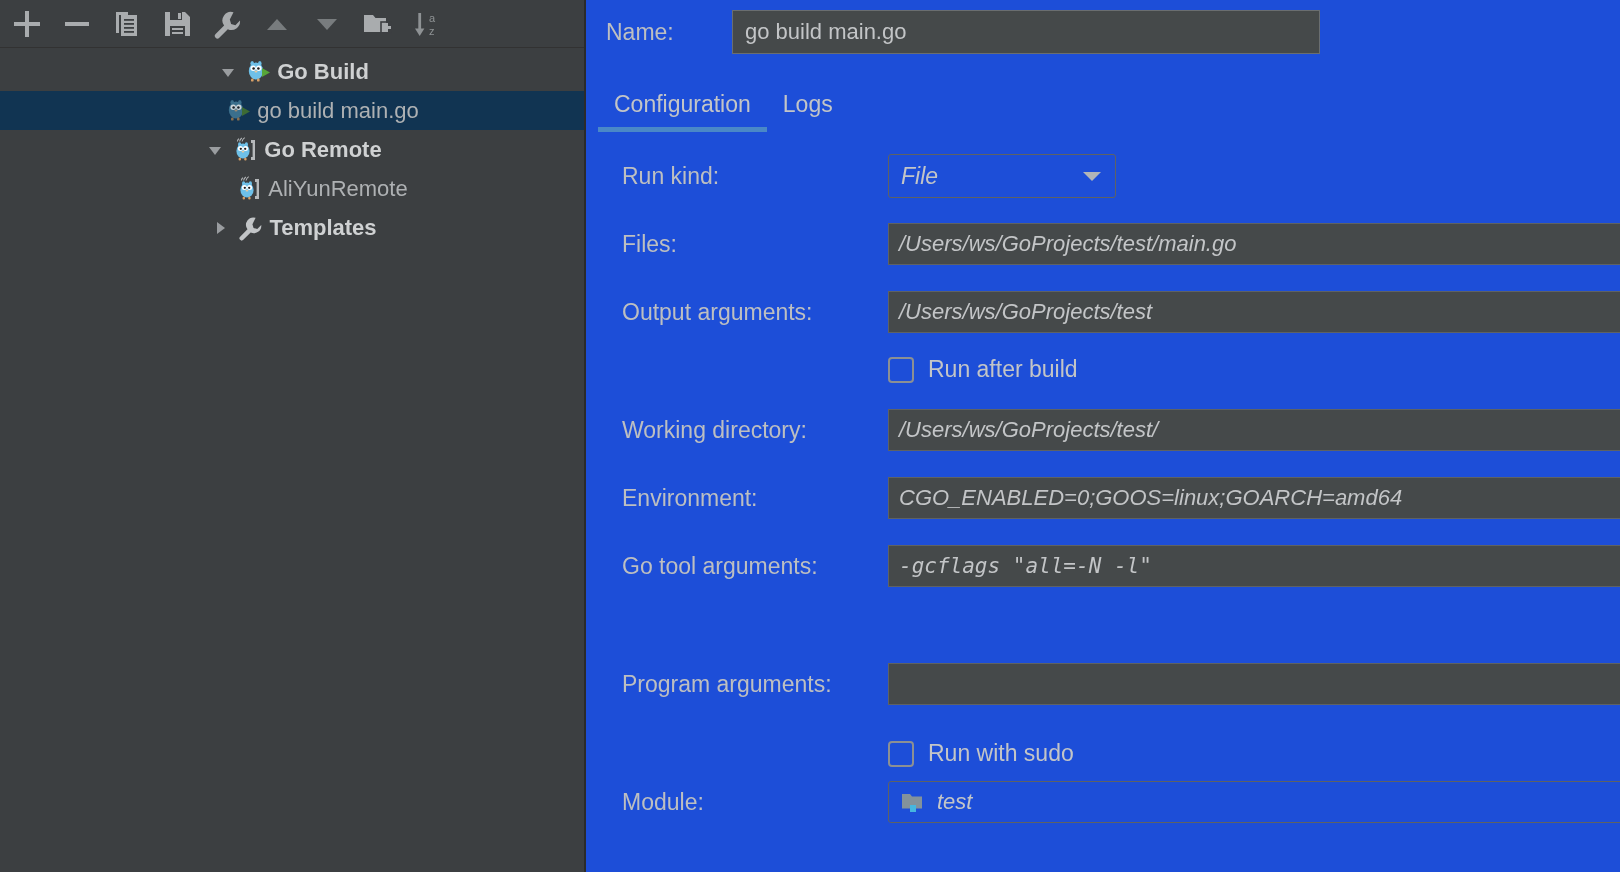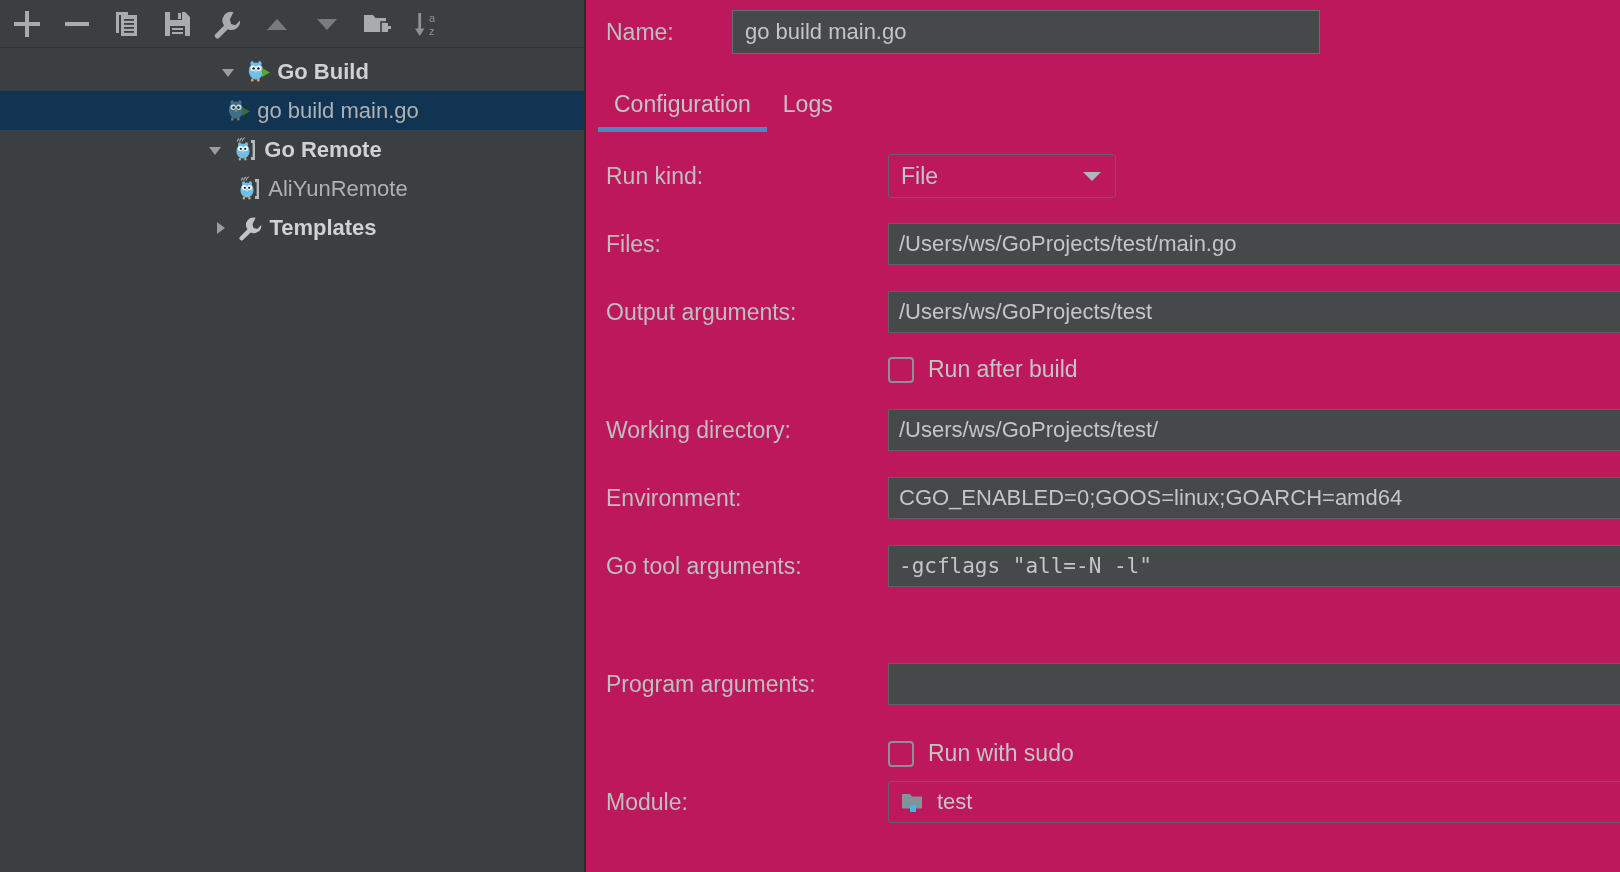--- a/index.html
+++ b/index.html
@@ -68,21 +68,21 @@
   .t-icon { width: 34px; flex: 0 0 34px; display:flex; align-items:center; justify-content:center; }
   .t-icon svg { display:block; }
   .t-label { padding-left: 2px; }
   .tree-row.child .t-label { color: #aeb1b3; font-weight: normal; }
 
   
   .right-panel {
     position: relative;
     flex: 1 1 auto;
     height: 872px;
-    background: #be185d;
+    background: #1d4ed8;
     overflow: hidden;
   }
 
   .name-row {
     position: absolute;
     top: 0; left: 0; right: 0;
     height: 64px;
     display: flex;
     align-items: center;
   }
@@ -138,29 +138,30 @@
   }
   .row {
     position: absolute;
     left: 0; right: 0;
     height: 44px;
     display: flex;
     align-items: center;
   }
   .flabel {
     position: absolute;
-    left: 20px;
+    left: 36px;
     color: #bdbfc1;
     font-size: 23px;
     white-space: nowrap;
   }
   .fctl {
     position: absolute;
     left: 302px;
     right: -8px;
+    font-style: italic;
   }
 
   .textfield {
     height: 42px;
     background: #45494a;
     border: 1px solid #5e6264;
     color: #c3c5c7;
     font-size: 22px;
     line-height: 40px;
     padding-left: 10px;

